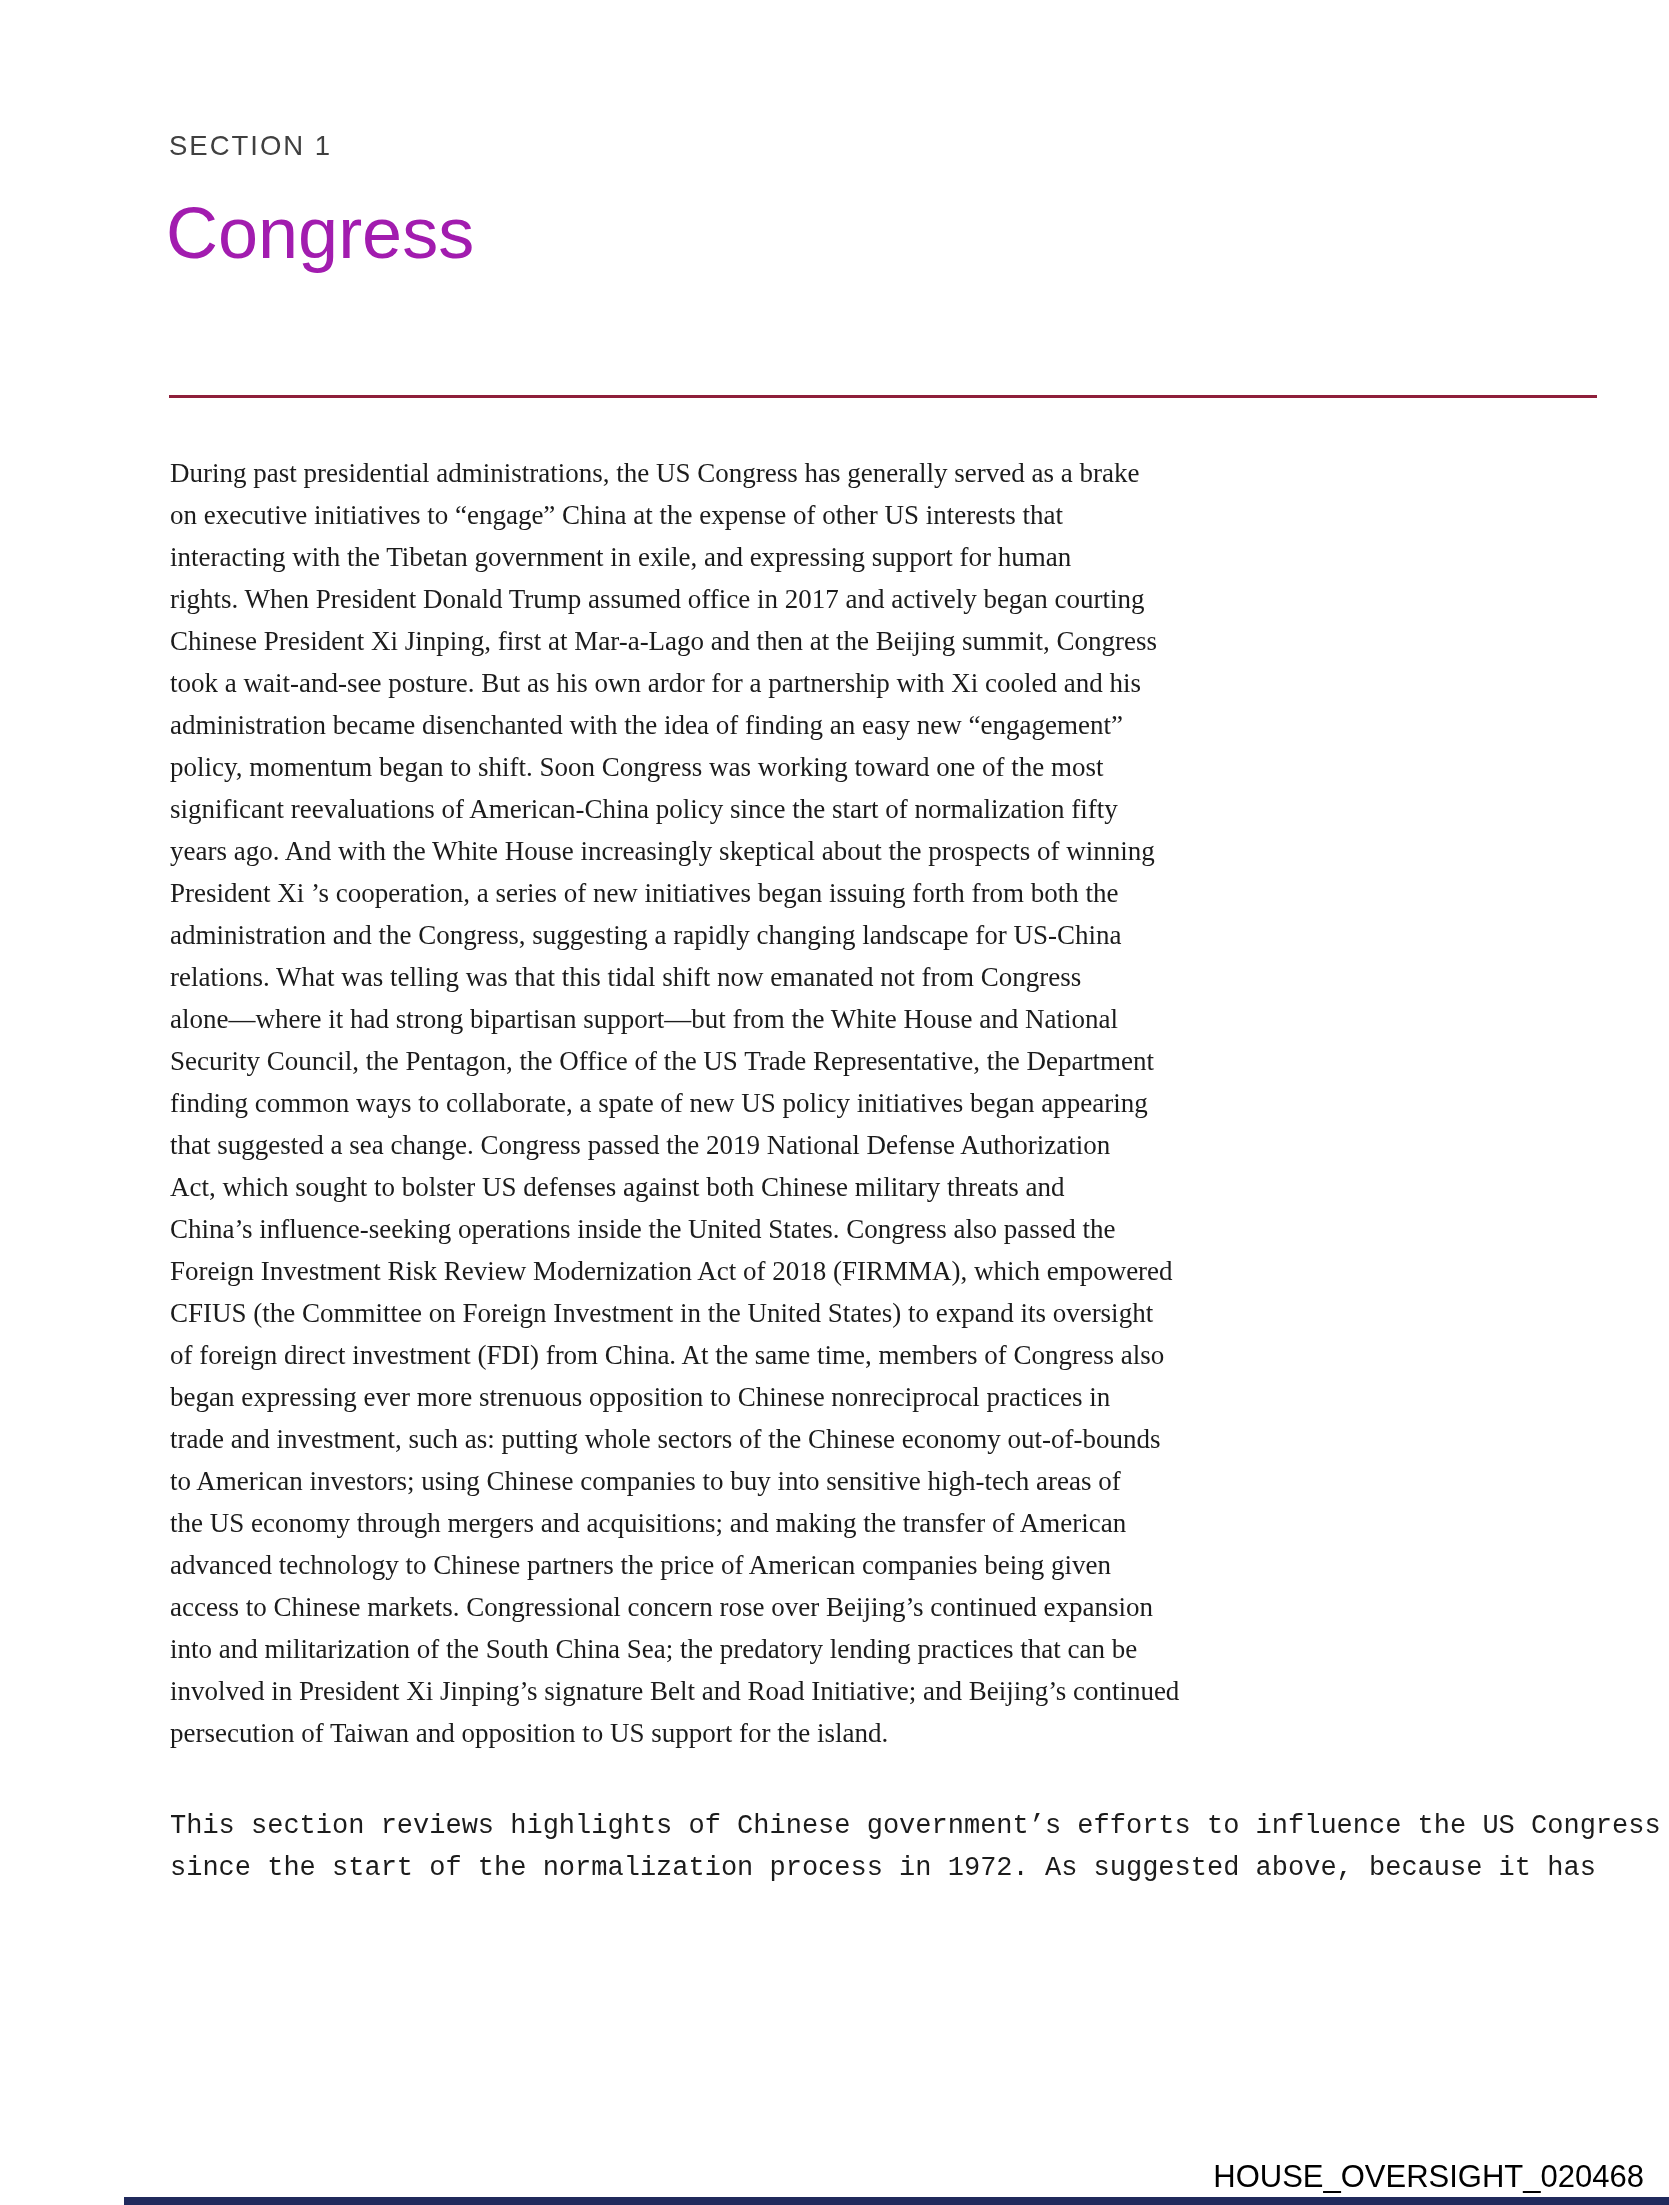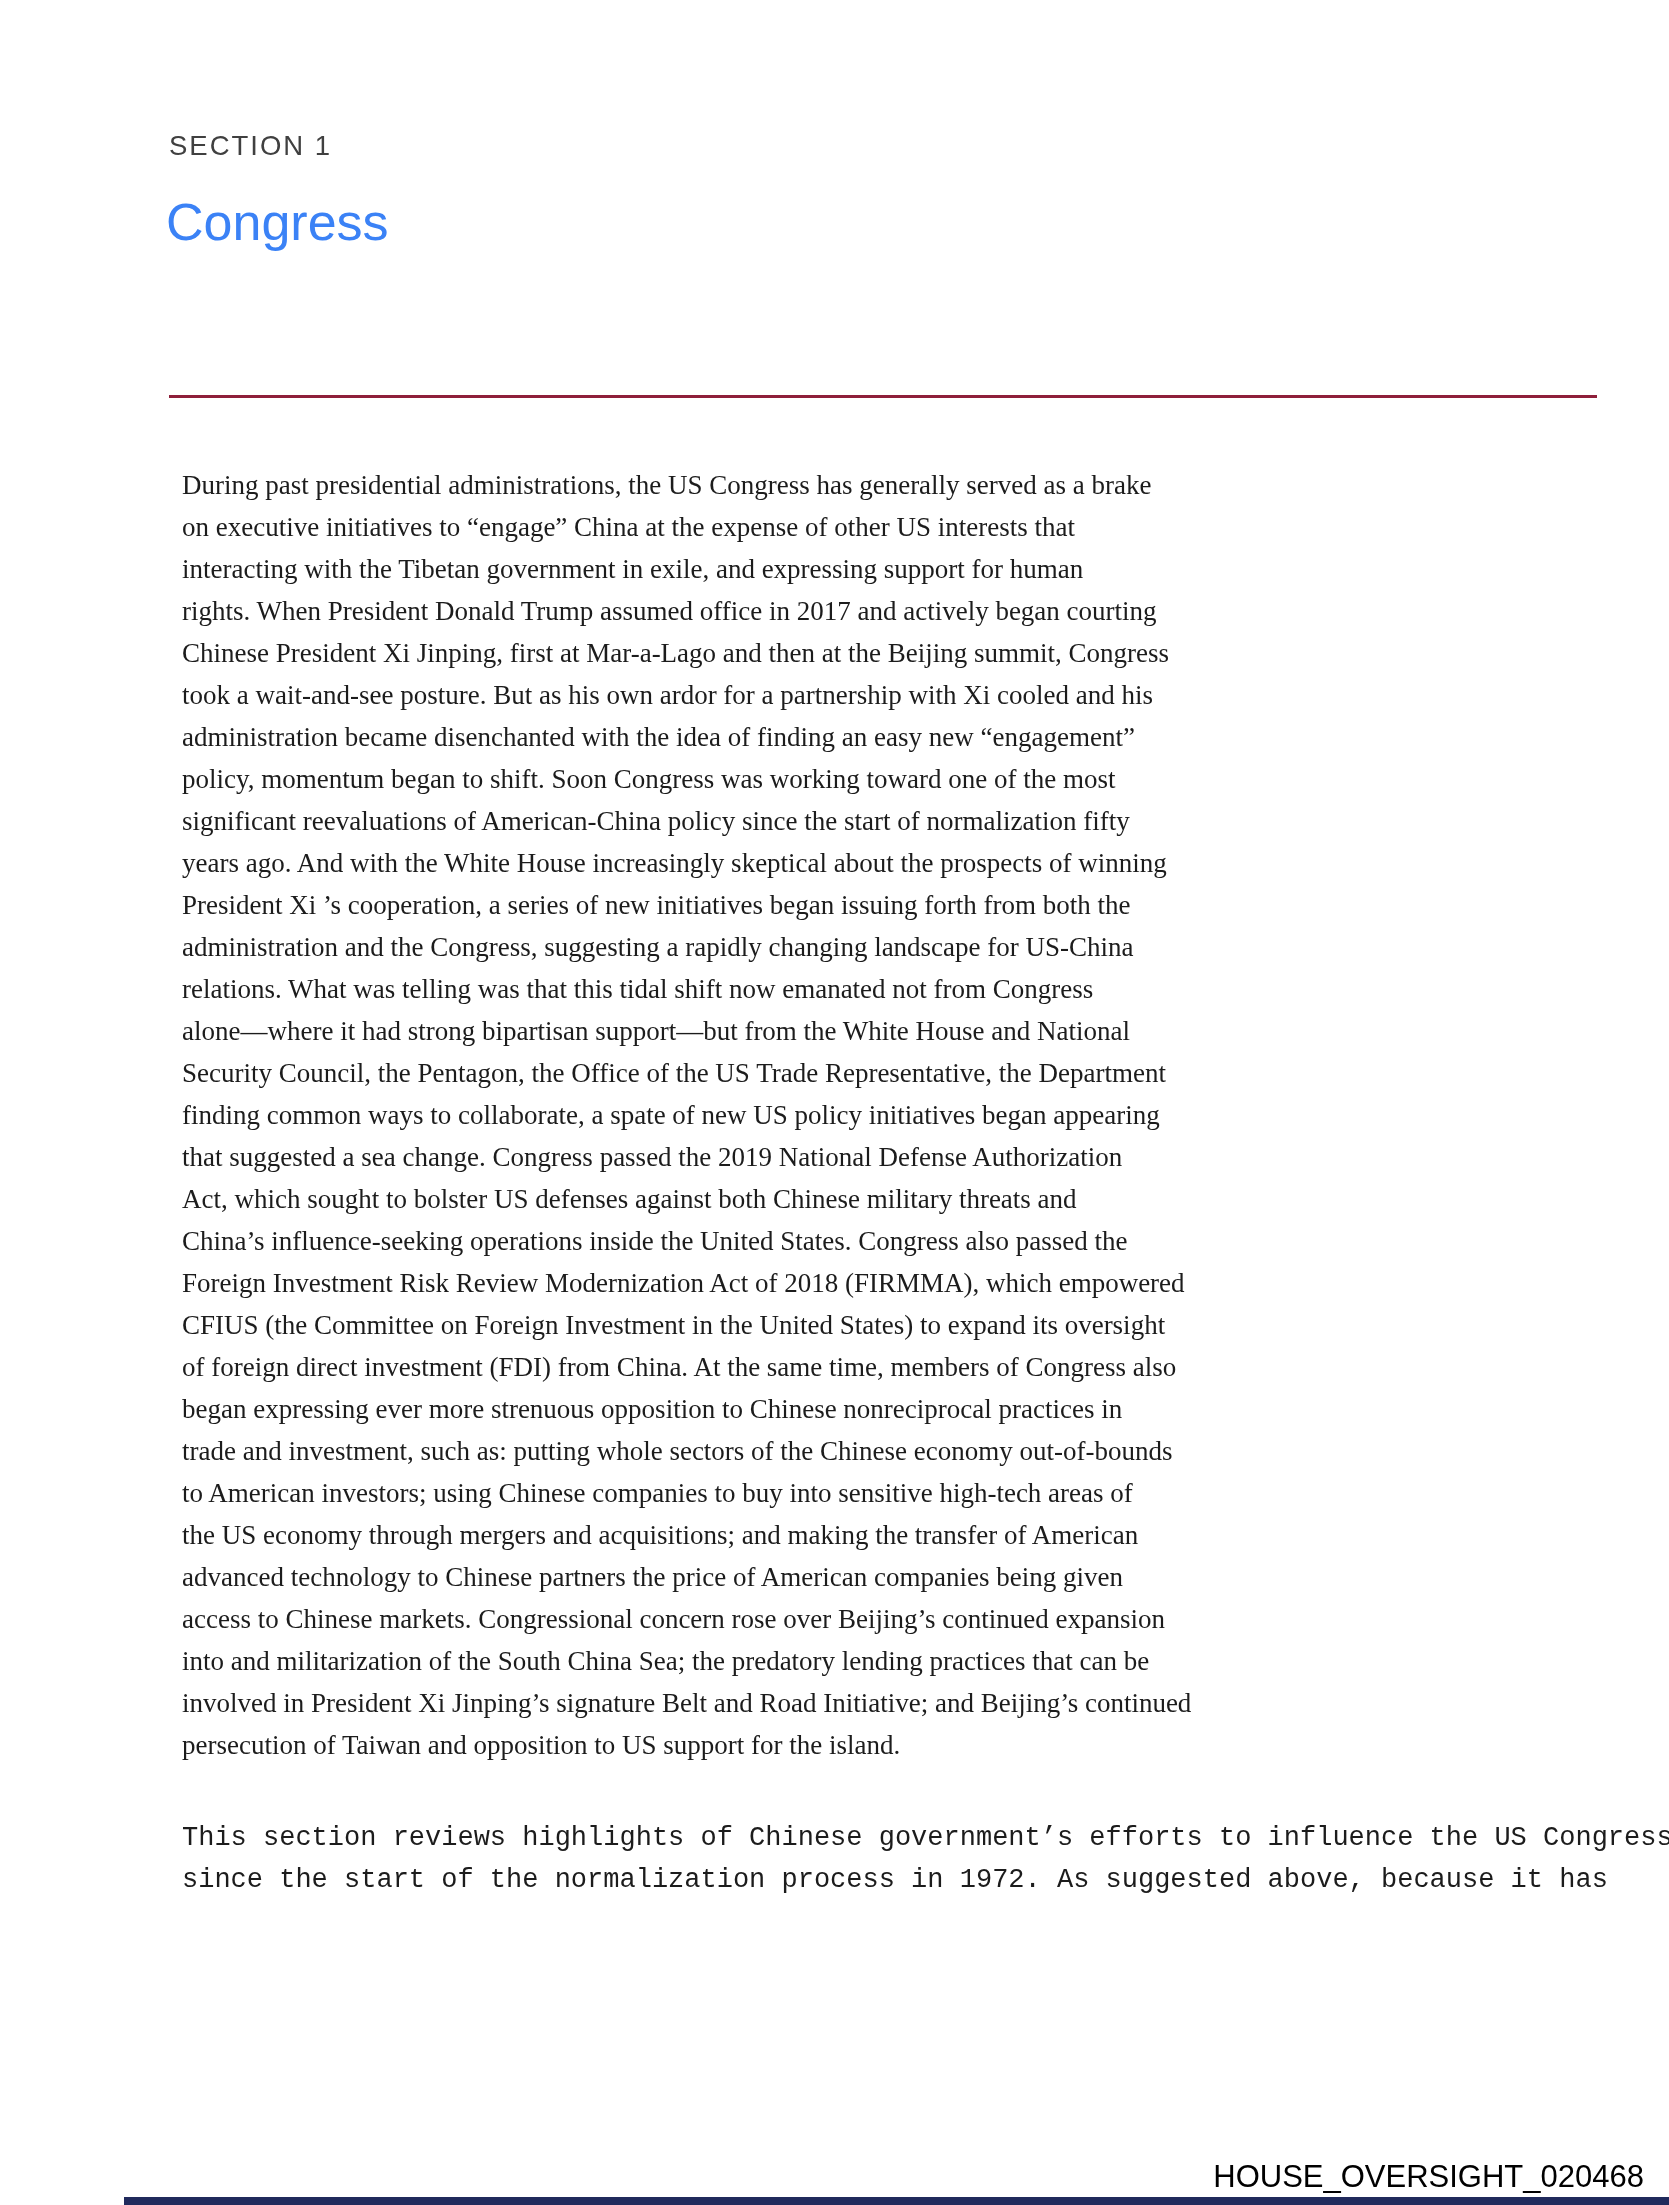--- a/index.html
+++ b/index.html
@@ -24,23 +24,23 @@
     font-weight: 300;
     letter-spacing: 2px;
     color: #404040;
     line-height: 1;
   }
   .page-title {
     position: absolute;
     left: 166px;
     top: 194px;
     font-family: "Liberation Sans", sans-serif;
-    font-size: 52px;
+    font-size: 72px;
     font-weight: 400;
-    color: #3b82f6;
+    color: #a21caf;
     line-height: 1.1;
     letter-spacing: 0px;
   }
   .divider-rule {
     position: absolute;
     left: 169px;
     top: 395px;
     width: 1428px;
     height: 2.6px;
     background: #8e1f3a;
@@ -48,21 +48,21 @@
   .body-text {
     position: absolute;
     left: 170px;
     top: 452px;
     width: 1178px;
     font-family: "Liberation Serif", serif;
     font-size: 27px;
     color: #1c1c1c;
   }
   .paragraph {
-    margin: 12px;
+    margin: 0;
   }
   .paragraph + .paragraph {
     margin-top: 51px;
     font-family: Liberation Mono, monospace;
   }
   .body-line {
     line-height: 42px;
     height: 42px;
     white-space: pre;
   }

